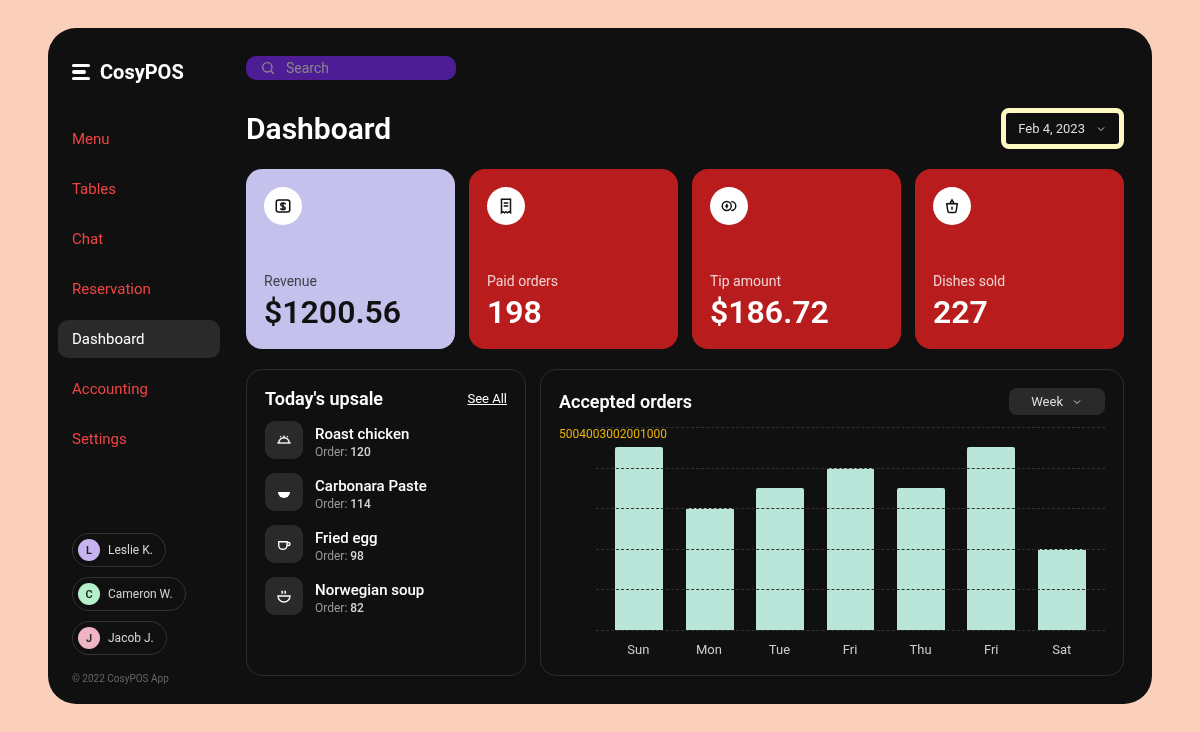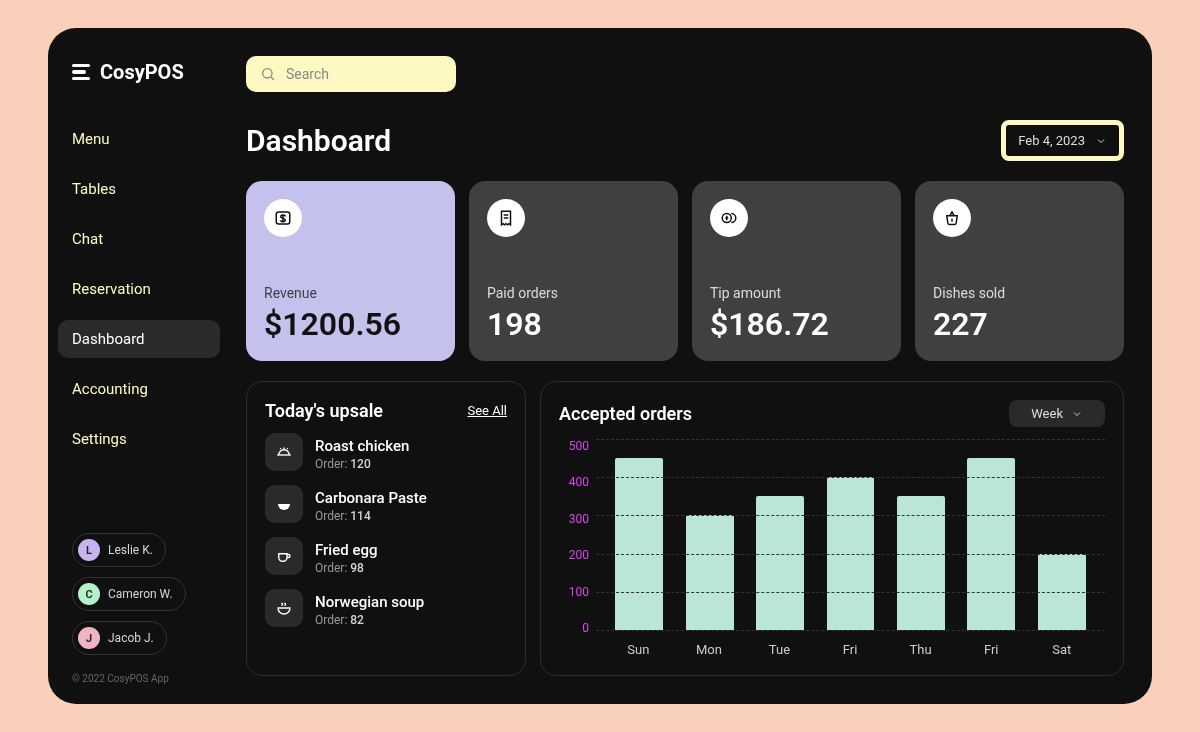--- a/index.html
+++ b/index.html
@@ -24,54 +24,54 @@
     padding: 32px 12px 20px 24px;
     display: flex;
     flex-direction: column;
     flex-shrink: 0;
   }
   .logo { display: flex; align-items: center; gap: 10px; font-weight: 700; font-size: 20px; margin-bottom: 36px; }
   .logo-icon { display: flex; flex-direction: column; gap: 3px; }
   .logo-icon span { display: block; width: 18px; height: 3.5px; background: #fff; border-radius: 2px; }
   .logo-icon span:nth-child(2) { width: 14px; }
   .nav { display: flex; flex-direction: column; gap: 2px; }
-  .nav-item { padding: 10px 14px; border-radius: 10px; color: #fef9c3; font-size: 15px; cursor: pointer; margin-left: -14px; margin-right: -4px; margin-bottom: 10px; }
+  .nav-item { padding: 10px 14px; border-radius: 10px; color: #ef4444; font-size: 15px; cursor: pointer; margin-left: -14px; margin-right: -4px; margin-bottom: 10px; }
   .nav-item.active { background: #2a2a2a; color: #fff; }
   .users { margin-top: auto; display: flex; flex-direction: column; gap: 10px; margin-bottom: 18px;}
   .user-pill { display: flex; align-items: center; gap: 8px; border: 1px solid #333; border-radius: 999px; padding: 5px 12px 5px 5px; font-size: 12px; color: #d5d5d5; width: fit-content; cursor: pointer; }
   .user-avatar { width: 22px; height: 22px; border-radius: 50%; display: flex; align-items: center; justify-content: center; font-size: 11px; font-weight: 600; color: #222; }
   .footer { font-size: 10px; color: #666; }
   .main { flex: 1; padding: 28px 28px 28px 18px; display: flex; flex-direction: column; gap: 20px; min-width: 0; }
-  .search-box { display: flex; align-items: flex-end; gap: 10px; background: #fef9c3; border-radius: 10px; padding: 10px 14px; width: 210px; color: #888; font-size: 14px; cursor: text; }
+  .search-box { display: flex; align-items: flex-end; gap: 10px; background: #4c1d95; border-radius: 10px; padding: 4px 14px; width: 210px; color: #888; font-size: 14px; cursor: text; }
   .search-icon svg { display: block; }
   .titlebar { display: flex; align-items: center; justify-content: space-between; margin-top: 8px; }
   .page-title { font-size: 30px; font-weight: 600; }
   .date-pill { display: flex; align-items: center; gap: 10px; border: 5px solid #fef9c3; border-radius: 8px; padding: 8px 12px; font-size: 13px; color: #ddd; cursor: pointer; }
   .chev { width: 12px; height: 12px; }
   .stats { display: grid; grid-template-columns: repeat(4, 1fr); gap: 14px; }
-  .stat-card { background: #404040; border-radius: 16px; padding: 18px; display: flex; flex-direction: column; min-height: 180px; cursor: pointer; }
+  .stat-card { background: #b91c1c; border-radius: 16px; padding: 18px; display: flex; flex-direction: column; min-height: 180px; cursor: pointer; }
   .stat-card.accent { background: #c5c1ed; color: #111; }
   .stat-icon { width: 38px; height: 38px; border-radius: 50%; background: #fff; color: #111; display:flex; align-items:center; justify-content:center; }
   .stat-label { margin-top: auto; font-size: 14px; color: inherit; opacity: 0.8; }
   .stat-card.accent .stat-label { opacity: 0.75; }
   .stat-value { font-size: 32px; font-weight: 600; margin-top: 4px; }
   .panels { display: grid; grid-template-columns: 280px 1fr; gap: 14px; flex: 1; min-height: 0; }
   .panel { border: 1px solid #2c2c2c; border-radius: 16px; padding: 18px; display:flex; flex-direction: column; }
   .panel-head { display:flex; align-items:center; justify-content: space-between; margin-bottom: 12px; }
   .panel-title { font-size: 18px; font-weight: 600; }
   .see-all { font-size: 13px; color: #fff; text-decoration: underline; cursor: pointer; }
   .upsale-list { display:flex; flex-direction: column; gap: 14px; }
   .upsale-item { display:flex; align-items:flex-end; gap: 12px; }
   .dish-icon { width: 38px; height: 38px; border-radius: 10px; background: #2a2a2a; display:flex; align-items:center; justify-content:center; flex-shrink:0; }
   .dish-name { font-size: 15px; font-weight: 500; }
   .dish-order { font-size: 12px; color: #9a9a9a; margin-top: 2px; }
   .dish-order b { color: #d5d5d5; font-weight: 500; }
   .week-pill { display:flex; align-items:center; gap:8px; background:#2a2a2a; border-radius:8px; padding:6px 22px; font-size:13px; color:#ddd; cursor:pointer; }
   .chart-area { flex:1; display:flex; gap:6px; min-height:0; }
-  .y-axis { display:flex; flex-direction:column; justify-content:space-between; font-size:12px; color:#d946ef; text-align:right; padding-bottom:22px; width:30px; }
+  .y-axis { display:flex; flex-direction:row; justify-content:space-between; font-size:12px; color:#eab308; text-align:left; padding-bottom:22px; width:30px; }
   .plot { flex:1; display:flex; flex-direction:column; }
   .grid { flex:1; position:relative; border-left:1px solid transparent; }
   .gridline { position:absolute; left:0; right:0; border-top:1px dashed #333; }
   .bars { position:absolute; inset:0; display:flex; align-items:flex-end; gap:0; padding: 0 8px; }
   .bar-col { flex:1; display:flex; flex-direction:column; align-items:center; height:100%; justify-content:flex-end; }
   .bar { width: 68%; background:#b9e6d8; border-radius:2px 2px 0 0; }
   .x-labels { display:flex; padding: 12px 8px 0; }
   .x-labels span { flex:1; text-align:center; font-size:13px; color:#ccc; }
 </style>
 </head>

